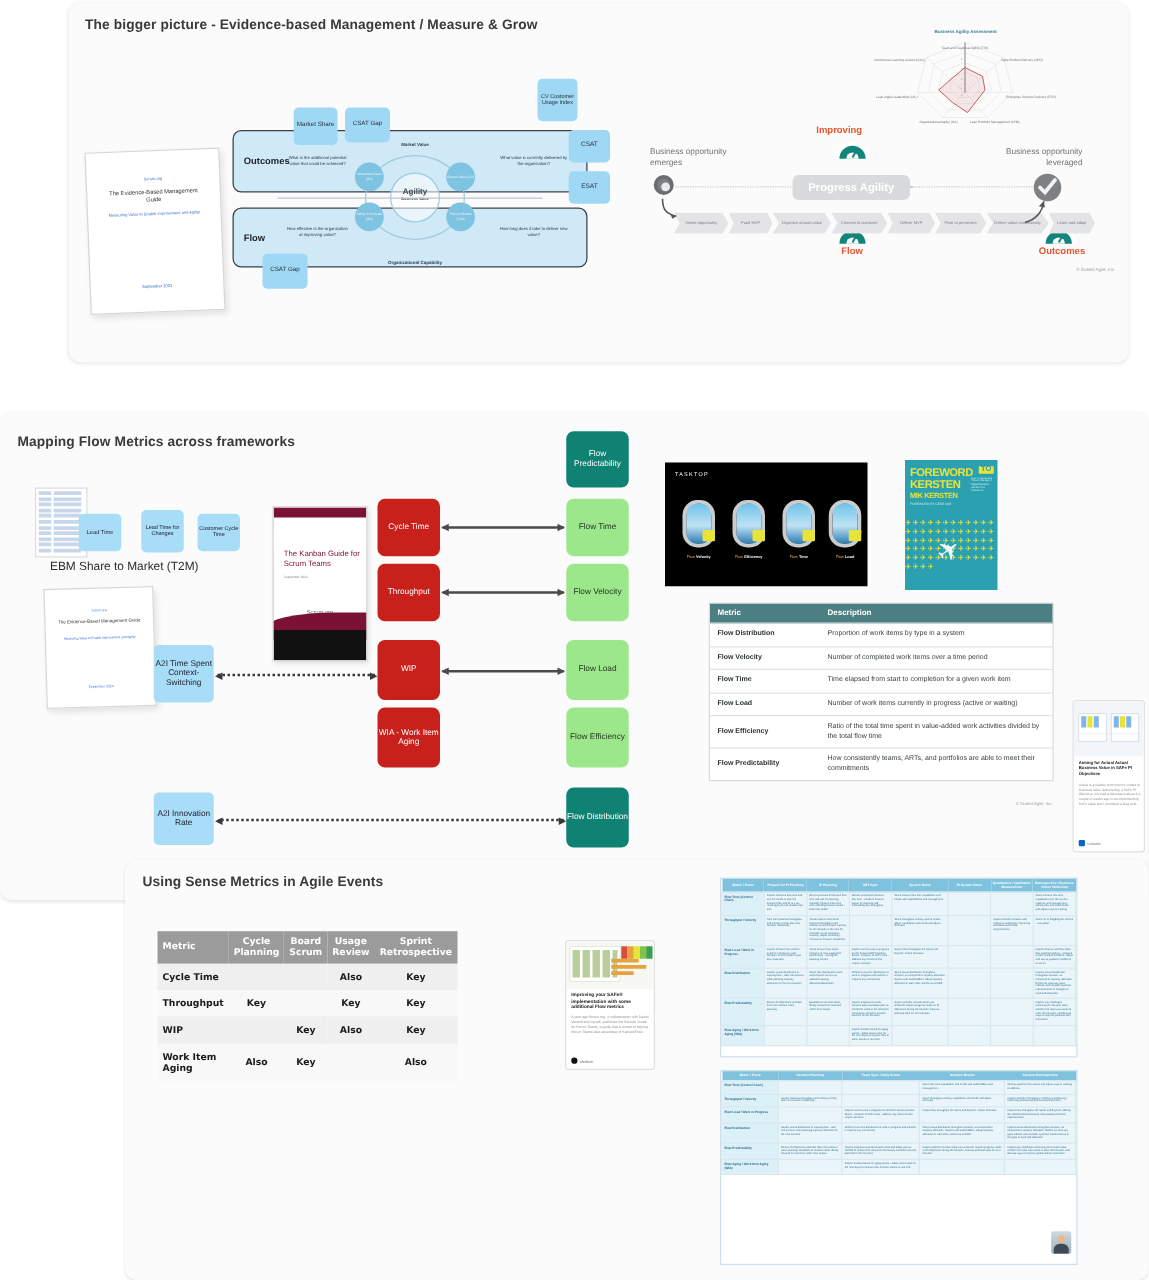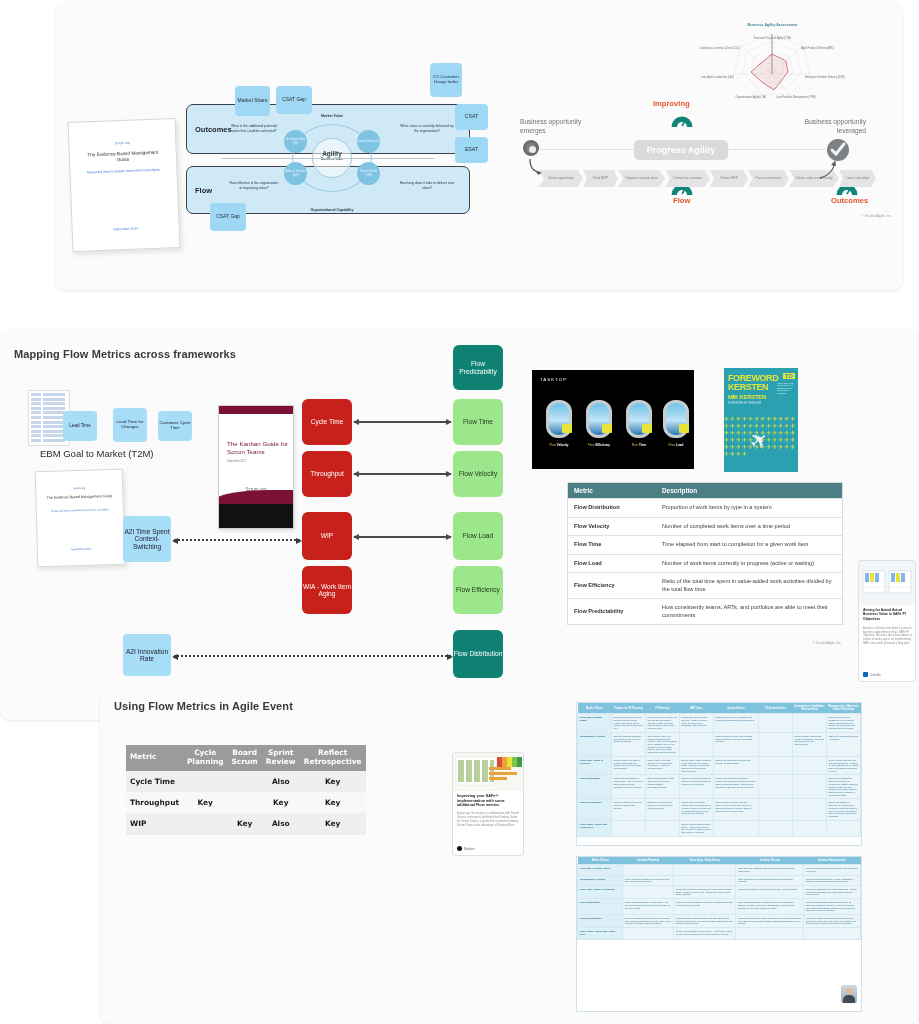--- a/index.html
+++ b/index.html
@@ -215,20 +215,21 @@
   }
   .avatar .head { position:absolute; left:5px; top:3px; width:6px; height:6px; border-radius:50%; background:#e7b98f; }
   .avatar .body { position:absolute; left:2px; bottom:0; width:12px; height:8px; border-radius:5px 5px 0 0; background:#3f4a56; }
 </style>
 </head>
 <body>
 
 <div class="board">
 
   <div class="frame" id="frame-big"></div>
+  <div class="frame-title" style="left:68px; top:14px;">The bigger picture - Evidence-based Management / Measure &amp; Grow</div>
 
   <div id="ebm-doc">
     <div class="d-org">Scrum.org</div>
     <div class="d-ttl">The Evidence-Based Management Guide</div>
     <div class="d-sub">Measuring Value to Enable Improvement and Agility</div>
     <div class="d-date">September 2024</div>
   </div>
 
   <div class="ebm-band" id="band-outcomes">
     <div class="band-label">Outcomes</div>
@@ -412,21 +413,21 @@
       </div>
     <div class="mini-row">
         <i style="width:28%"></i>
         <i style="width:62%"></i>
       </div>
   </div>
 
   <div class="nodebox blueL" style="left:63px;  top:411px; width:34px; height:30px; font-size:4.6px;">Lead Time</div>
   <div class="nodebox blueL" style="left:113px; top:408px; width:34px; height:34px; font-size:4.4px;">Lead Time for Changes</div>
   <div class="nodebox blueL" style="left:158px; top:411px; width:34px; height:30px; font-size:4.4px;">Customer Cycle Time</div>
-  <div id="t2m-label">EBM Goal to Market (T2M)</div>
+  <div id="t2m-label">EBM Share to Market (T2M)</div>
 
   <div id="ebm-doc2">
     <div class="d-org">Scrum.org</div>
     <div class="d-ttl">The Evidence-Based Management Guide</div>
     <div class="d-sub">Measuring Value to Enable Improvement and Agility</div>
     <div class="d-date">September 2024</div>
   </div>
 
   <div class="nodebox blueL" style="left:123px; top:516px; width:48px; height:46px; font-size:6.6px;">A2I Time Spent Context-Switching</div>
   <div class="nodebox blueL" style="left:123px; top:634px; width:48px; height:42px; font-size:6.6px;">A2I Innovation Rate</div>
@@ -540,31 +541,31 @@
     </div>
     <div class="li-ttl">Aiming for Actual Actual Business Value in SAFe PI Objectives</div>
     <div class="li-bod">Actual is a relative term when it comes to business value delivered by a SAFe PI Objective. We had a discussion about it a couple of weeks ago in an Implementing SAFe class and I promised a blog post.</div>
     <div class="li-ft">
         <span class="li-chip"></span>
         <span>LinkedIn</span>
       </div>
   </div>
 
   <div class="frame" id="frame-events"></div>
-  <div class="frame-title" style="left:114px; top:700px;">Using Flow Metrics in Agile Event</div>
+  <div class="frame-title" style="left:114px; top:700px;">Using Sense Metrics in Agile Events</div>
 
   <div id="events-table">
     <table>
       <thead>
           <tr>
         <th style="width:58px">Metric</th>
         <th style="width:40px">Cycle Planning</th>
         <th style="width:34px">Board Scrum</th>
-        <th style="width:38px">Sprint Review</th>
-        <th style="width:48px">Reflect Retrospective</th>
+        <th style="width:38px">Usage Review</th>
+        <th style="width:48px">Sprint Retrospective</th>
       </tr>
         </thead>
       <tbody>
         <tr>
             <td>Cycle Time</td>
             <td></td>
             <td></td>
             <td>Also</td>
             <td>Key</td>
           </tr>
@@ -574,20 +575,27 @@
             <td></td>
             <td>Key</td>
             <td>Key</td>
           </tr>
         <tr>
             <td>WIP</td>
             <td></td>
             <td>Key</td>
             <td>Also</td>
             <td>Key</td>
+          </tr>
+        <tr>
+            <td>Work Item Aging</td>
+            <td>Also</td>
+            <td>Key</td>
+            <td></td>
+            <td>Also</td>
           </tr>
       </tbody>
     </table>
   </div>
 
   <div class="li-card" id="li-kanban">
     <div class="li-img">
       <svg width="72" height="38" viewBox="0 0 72 38">
         <rect x="0" y="0" width="72" height="38" fill="#f6f8f3"></rect>
         <rect x="3" y="4" width="40" height="28" fill="#fff" stroke="#d5ddcb" stroke-width=".5"></rect>

